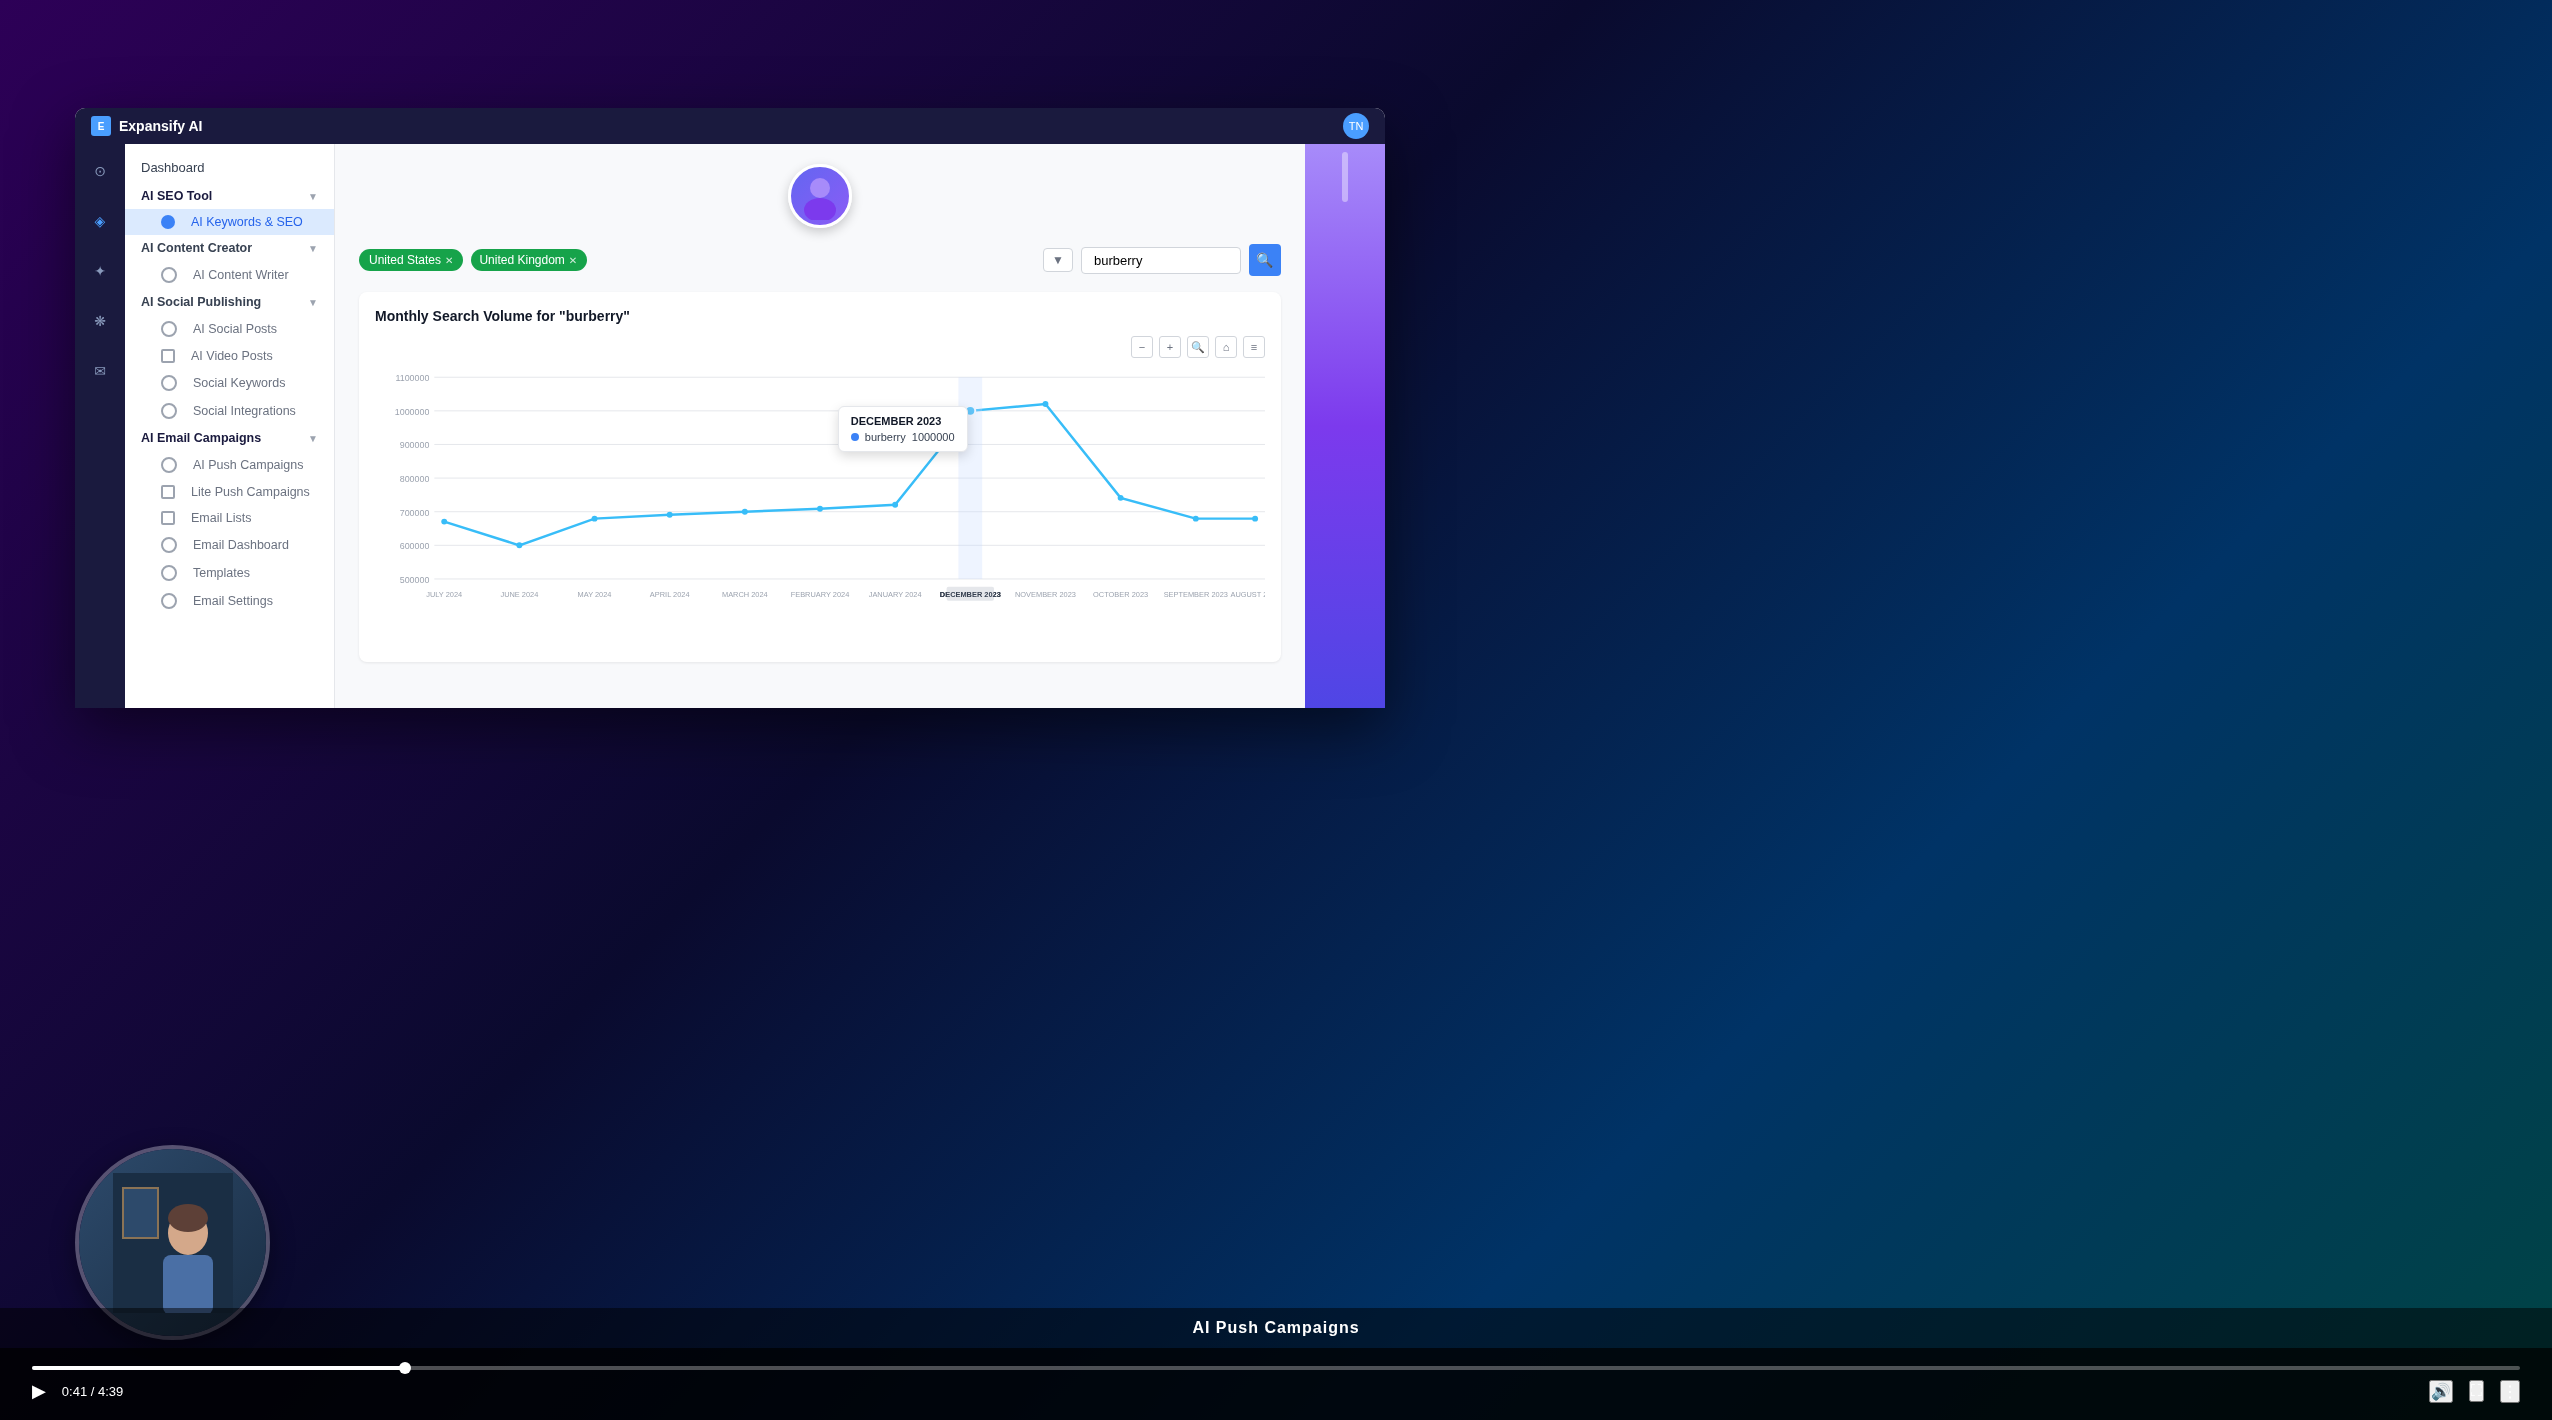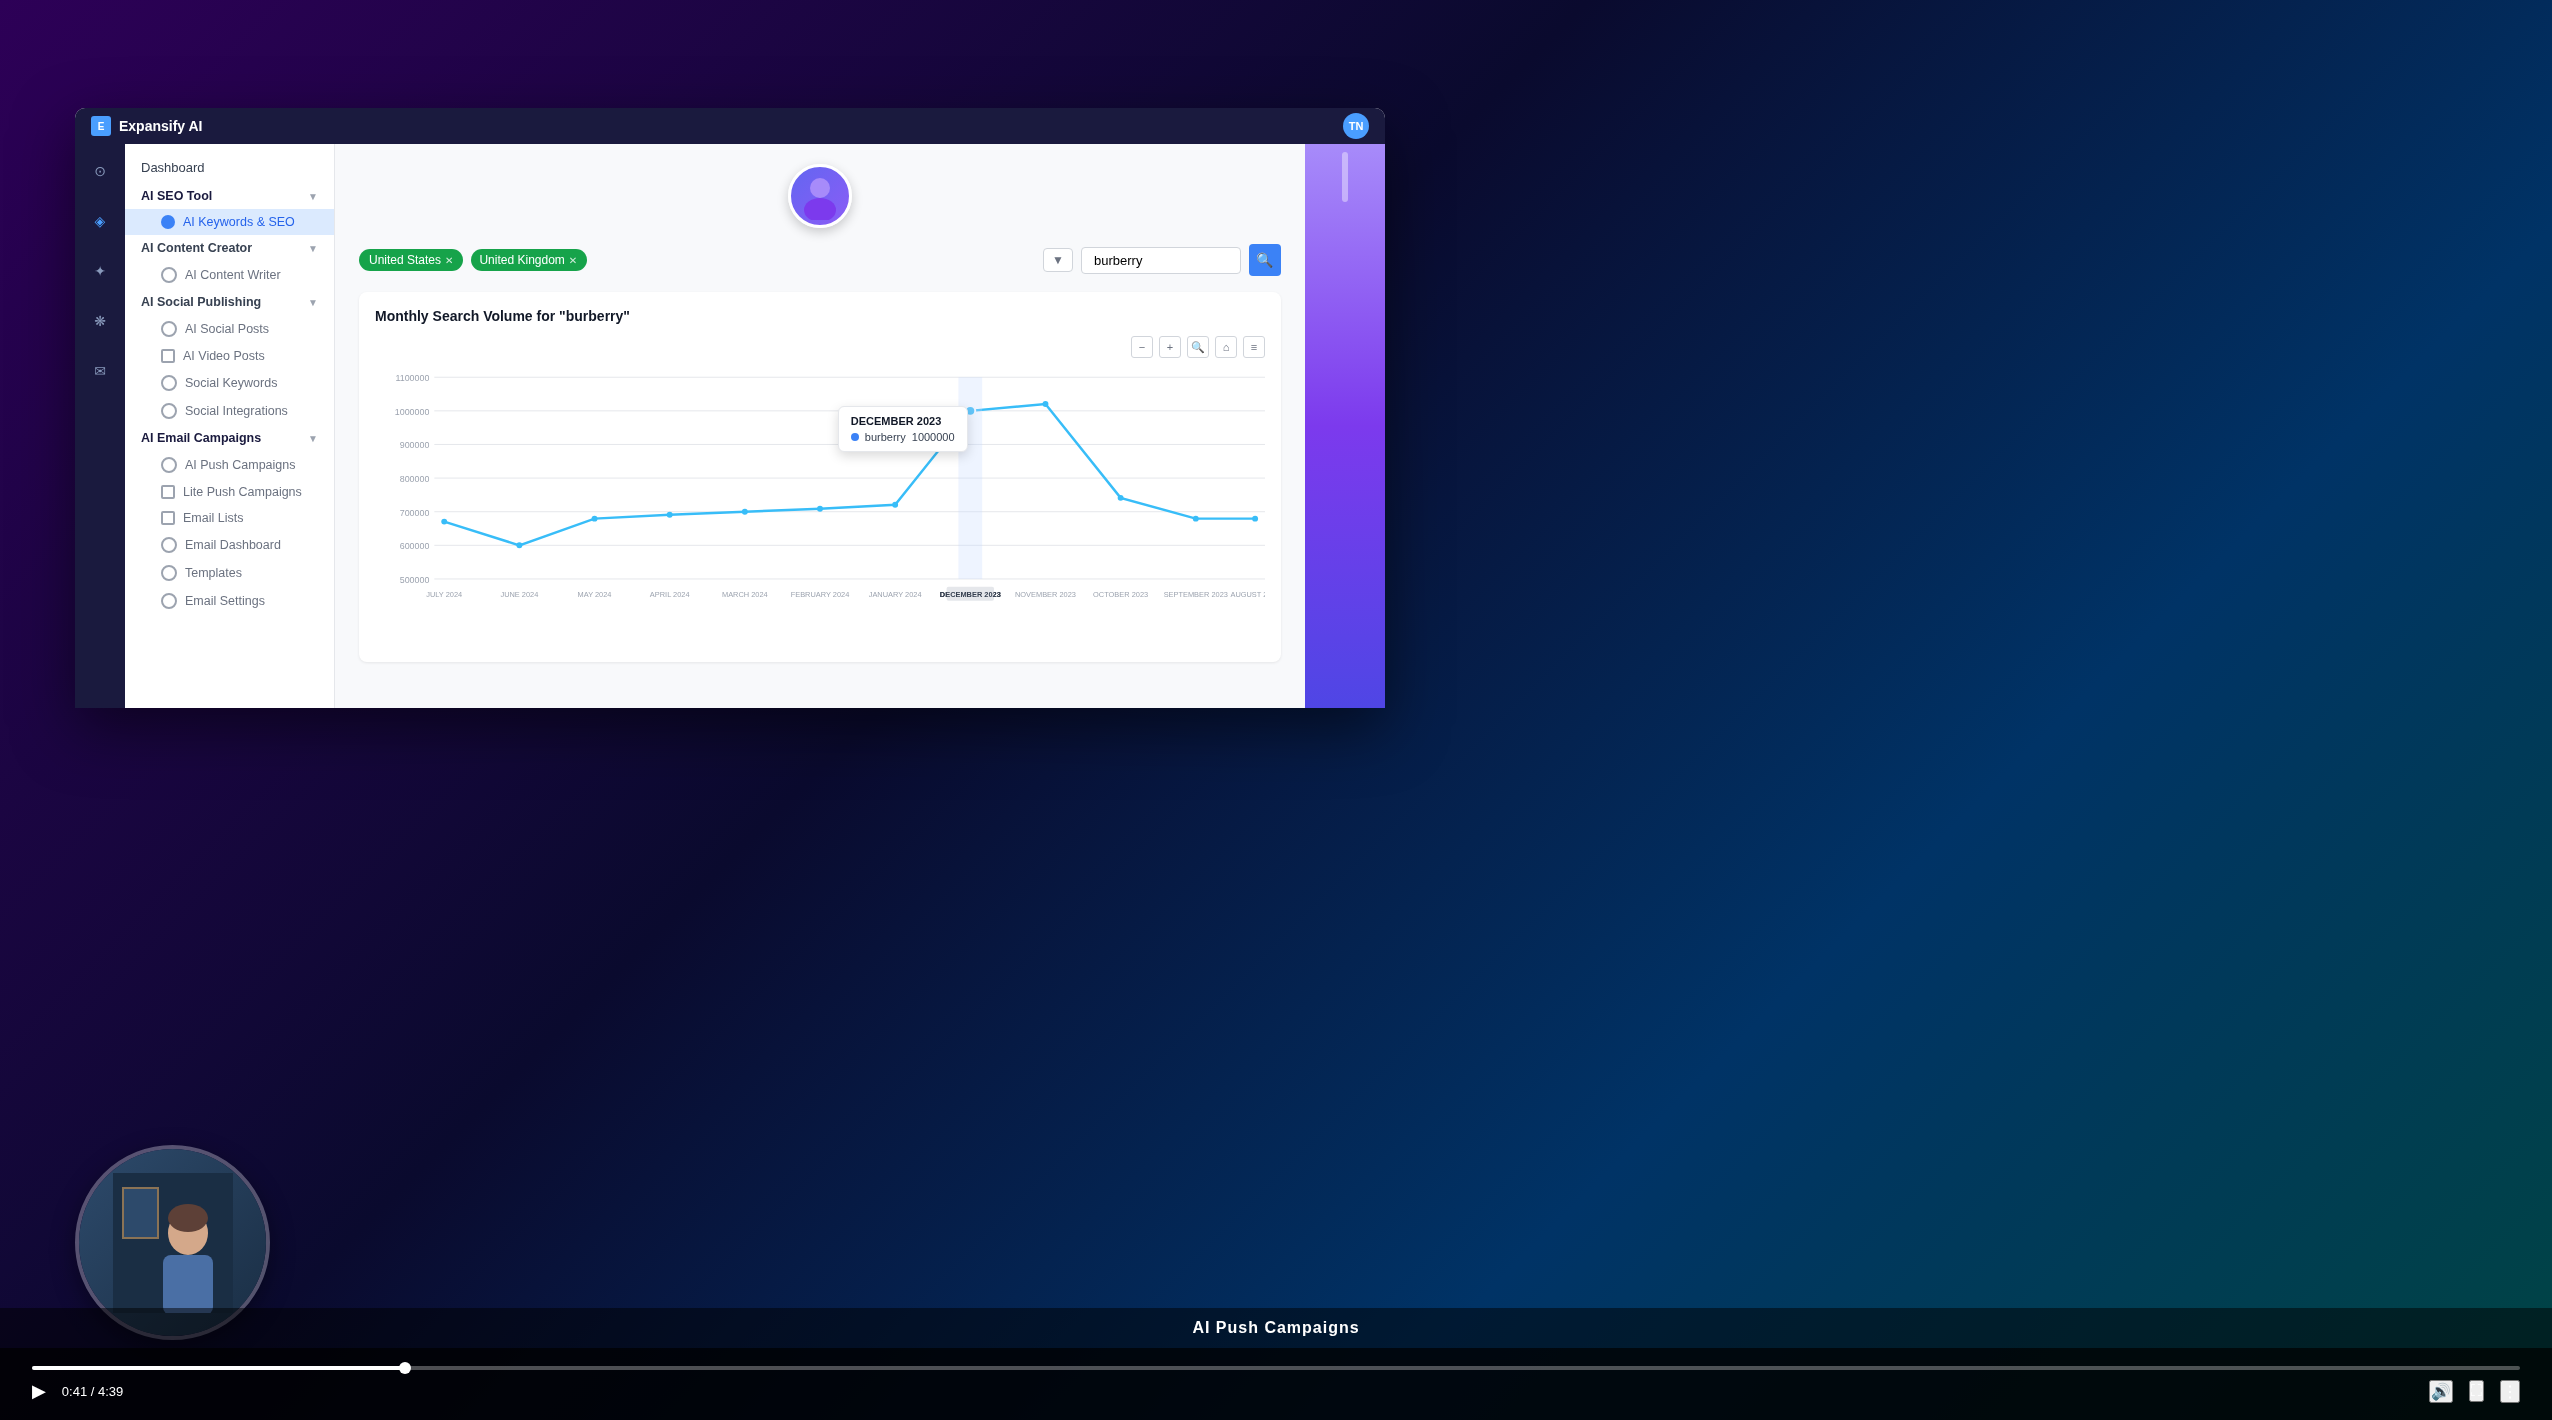--- a/index.html
+++ b/index.html
@@ -63,21 +63,21 @@
     .browser-avatar {
       width: 26px;
       height: 26px;
       background: #4a9eff;
       border-radius: 50%;
       display: flex;
       align-items: center;
       justify-content: center;
       color: white;
       font-size: 11px;
-      font-weight: bold;
+      font-weight: normal;
       text-align: right;
     }
 
     
     .browser-body {
       display: flex;
       flex: 1;
       overflow: hidden;
     }
 
@@ -139,21 +139,21 @@
       color: #1a1a3e;
     }
 
     .sub-item {
       padding: 6px 16px 6px 36px;
       font-size: 12.5px;
       color: #6b7280;
       cursor: pointer;
       display: flex;
       align-items: center;
-      gap: 8px;
+      gap: 16px;
     }
 
     .sub-item.active-sub {
       background: #dbeafe;
       color: #2563eb;
       font-weight: 500;
     }
 
     
     .main-content {

